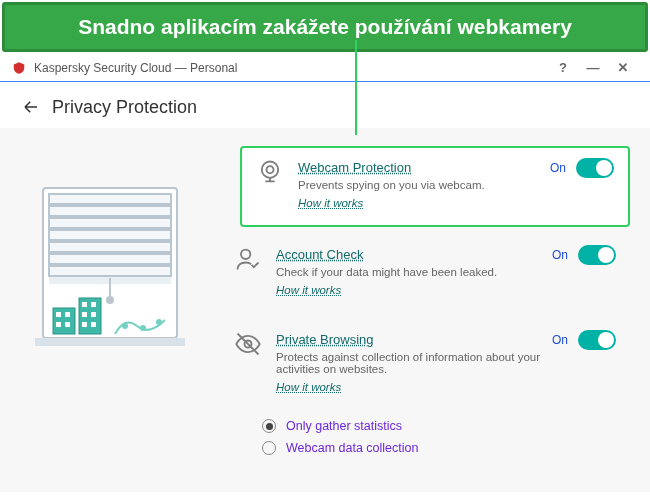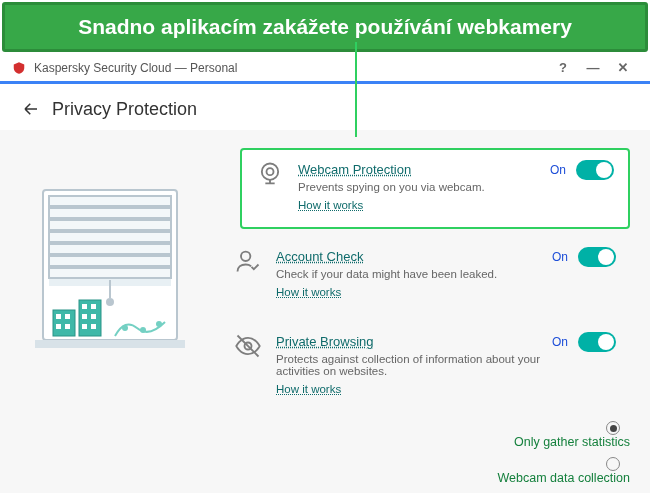--- a/index.html
+++ b/index.html
@@ -1,21 +1,21 @@
 <!DOCTYPE html>
 <html><head>
 <meta charset="utf-8">
 <style>
   * { box-sizing: border-box; margin: 0; padding: 0; }
   body { font-family: "Segoe UI", Arial, sans-serif; background: #fff; width: 650px; height: 500px; overflow: hidden; }
   .wrap { width: 650px; height: 492px; display: flex; flex-direction: column; }
 
   .banner { background: #37a848; color: #fff; font-weight: 700; font-size: 21px; text-align: center; padding: 10px 8px; border: 3px solid #2c8c3a; border-radius: 3px; margin: 2px; }
 
-  .titlebar { display: flex; align-items: center; padding: 6px 12px; background: #fff; font-size: 12px; color: #555; border-bottom: 3px solid #3b82f6; }
+  .titlebar { display: flex; align-items: center; padding: 6px 12px; background: #fff; font-size: 12px; color: #555; border-bottom: 1px solid #3b82f6; }
   .logo { width: 14px; height: 14px; margin-right: 8px; }
   .ttl-spacer { flex: 1; }
   .sys-btn { width: 30px; text-align: center; font-size: 13px; color: #666; cursor: pointer; font-weight: bold; }
 
   .header { display: flex; align-items: center; padding: 12px 18px 8px; }
   .back { width: 26px; height: 26px; display: flex; align-items: center; justify-content: center; cursor: pointer; margin-right: 8px; }
   .page-title { font-size: 18px; color: #333; font-weight: 500; }
 
   .content { flex: 1; display: flex; background: #f7f7f7; padding-top: 10px; position: relative; }
 
@@ -23,30 +23,30 @@
 
   .features { flex: 1; padding: 8px 20px 0 0; }
 
   .feature { display: flex; align-items: flex-start; padding: 10px 14px 14px 14px; border-radius: 4px; margin-bottom: 8px; position: relative; }
   .feature.hl { border: 2px solid #2fd060; background: #fff; margin-left: 20px; }
 
   .ficon { width: 28px; height: 28px; margin-right: 14px; flex-shrink: 0; color: #7d7d7d; }
   .fbody { flex: 1; }
   .ftitle { color: #0f6b6b; font-size: 13px; text-decoration: underline dotted; cursor: pointer; display: inline-block; }
   .fdesc { font-size: 11.5px; color: #666; margin-top: 3px; }
-  .flink { font-size: 11.5px; color: #0f6b6b; text-decoration: underline dotted; margin-top: 6px; display: inline-block; cursor: pointer; }
+  .flink { font-size: 11.5px; color: #0f6b6b; text-decoration: underline dotted; margin-top: 6px; display: inline-block; cursor: pointer; font-style: italic; }
 
   .fstate { display: flex; align-items: center; gap: 10px; flex-shrink: 0; margin-left: 10px; }
   .onlabel { font-size: 12px; color: #1d4ed8; }
 
   .toggle { width: 38px; height: 20px; background: #00b1a6; border-radius: 10px; position: relative; cursor: pointer; }
   .toggle::after { content: ""; position: absolute; right: 2px; top: 2px; width: 16px; height: 16px; background: #fff; border-radius: 50%; }
 
   .radios { margin: 10px 0 6px 42px; }
-  .radio-row { display: flex; align-items: flex-end; font-size: 12.5px; color: #15803d; margin-bottom: 8px; cursor: pointer; flex-direction: column; }
+  .radio-row { display: flex; align-items: flex-start; font-size: 12.5px; color: #6d28d9; margin-bottom: 8px; cursor: pointer; }
   .radio { width: 14px; height: 14px; border: 1.5px solid #888; border-radius: 50%; margin-right: 10px; display: flex; align-items: center; justify-content: center; }
   .radio.sel::after { content: ""; width: 7px; height: 7px; background: #444; border-radius: 50%; }
 
   .attempts { margin-left: 42px; font-size: 12.5px; color: #333; }
   .attempts a { color: #0f6b6b; text-decoration: underline dotted; cursor: pointer; }
 
   .callout-line { position: absolute; width: 2px; background: #2fd060; }
 </style>
 </head>
 <body>

